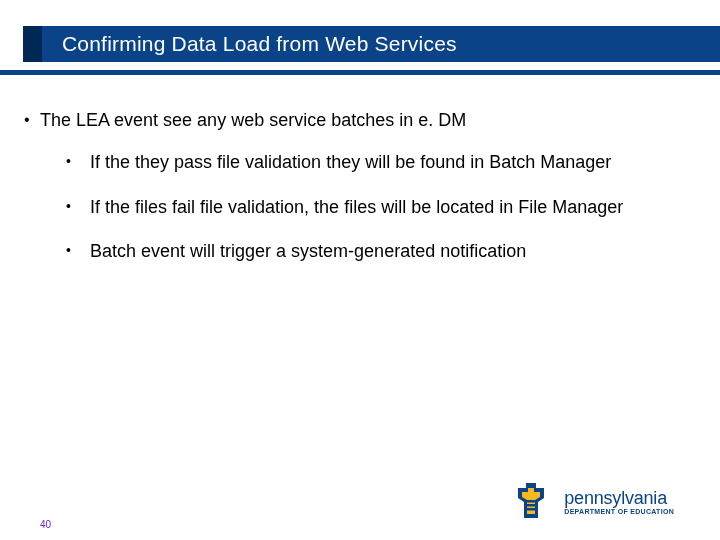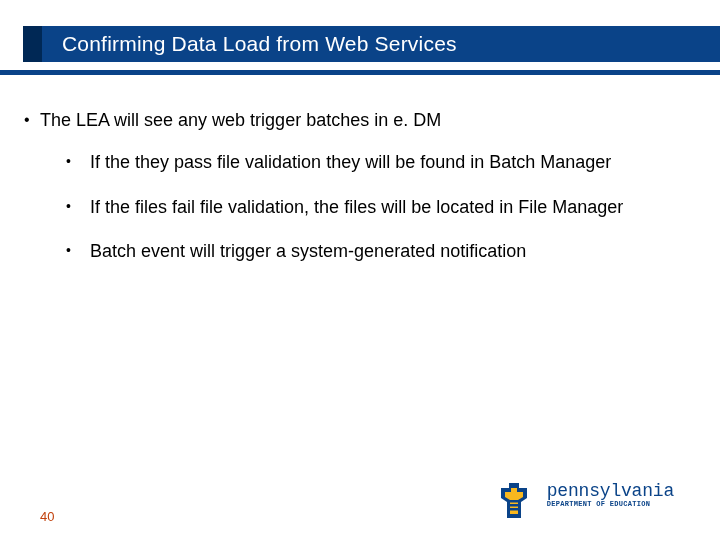--- a/index.html
+++ b/index.html
@@ -87,31 +87,31 @@
     font-size: 14px;
     padding-top: 2px;
   }
   .bullet-l2 .txt {
     flex: 1;
     padding-right: 10px;
   }
   .page-num {
     position: absolute;
     left: 40px;
-    bottom: 16px;
-    font-size: 13px;
-    color: #c2410c;
+    bottom: 10px;
+    font-size: 10px;
+    color: #6d28d9;
   }
   .logo {
     position: absolute;
     right: 22px;
     bottom: 18px;
     display: flex;
+    align-items: center;
     gap: 16px;
-    font-family: Liberation Mono, monospace;
   }
   .logo-shield {
     width: 34px;
     height: 40px;
   }
   .logo-text {
     display: flex;
     flex-direction: column;
     line-height: 1;
   }
@@ -137,21 +137,21 @@
   <div class="title-bar">
     <div class="title-bar-bg"></div>
     <div class="title-bar-accent"></div>
     <div class="title-underline"></div>
     <div class="title-text">Confirming Data Load from Web Services</div>
   </div>
 
   <div class="content">
     <div class="bullet-l1">
       <div class="dot">•</div>
-      <div class="txt">The LEA will see any web trigger batches in e. DM</div>
+      <div class="txt">The LEA event see any web service batches in e. DM</div>
     </div>
     <div class="bullet-l2">
       <div class="dot">•</div>
       <div class="txt">If the they pass file validation they will be found in Batch Manager</div>
     </div>
     <div class="bullet-l2">
       <div class="dot">•</div>
       <div class="txt">If the files fail file validation, the files will be located in File Manager</div>
     </div>
     <div class="bullet-l2">

